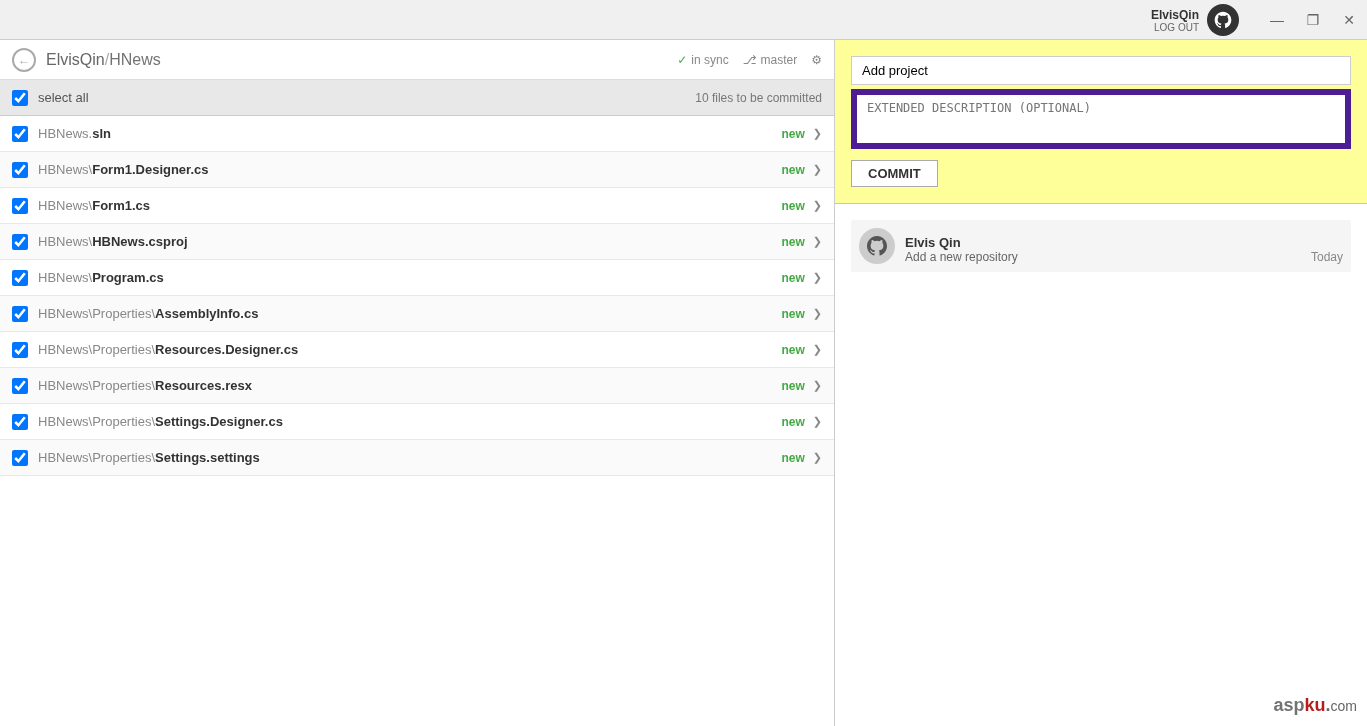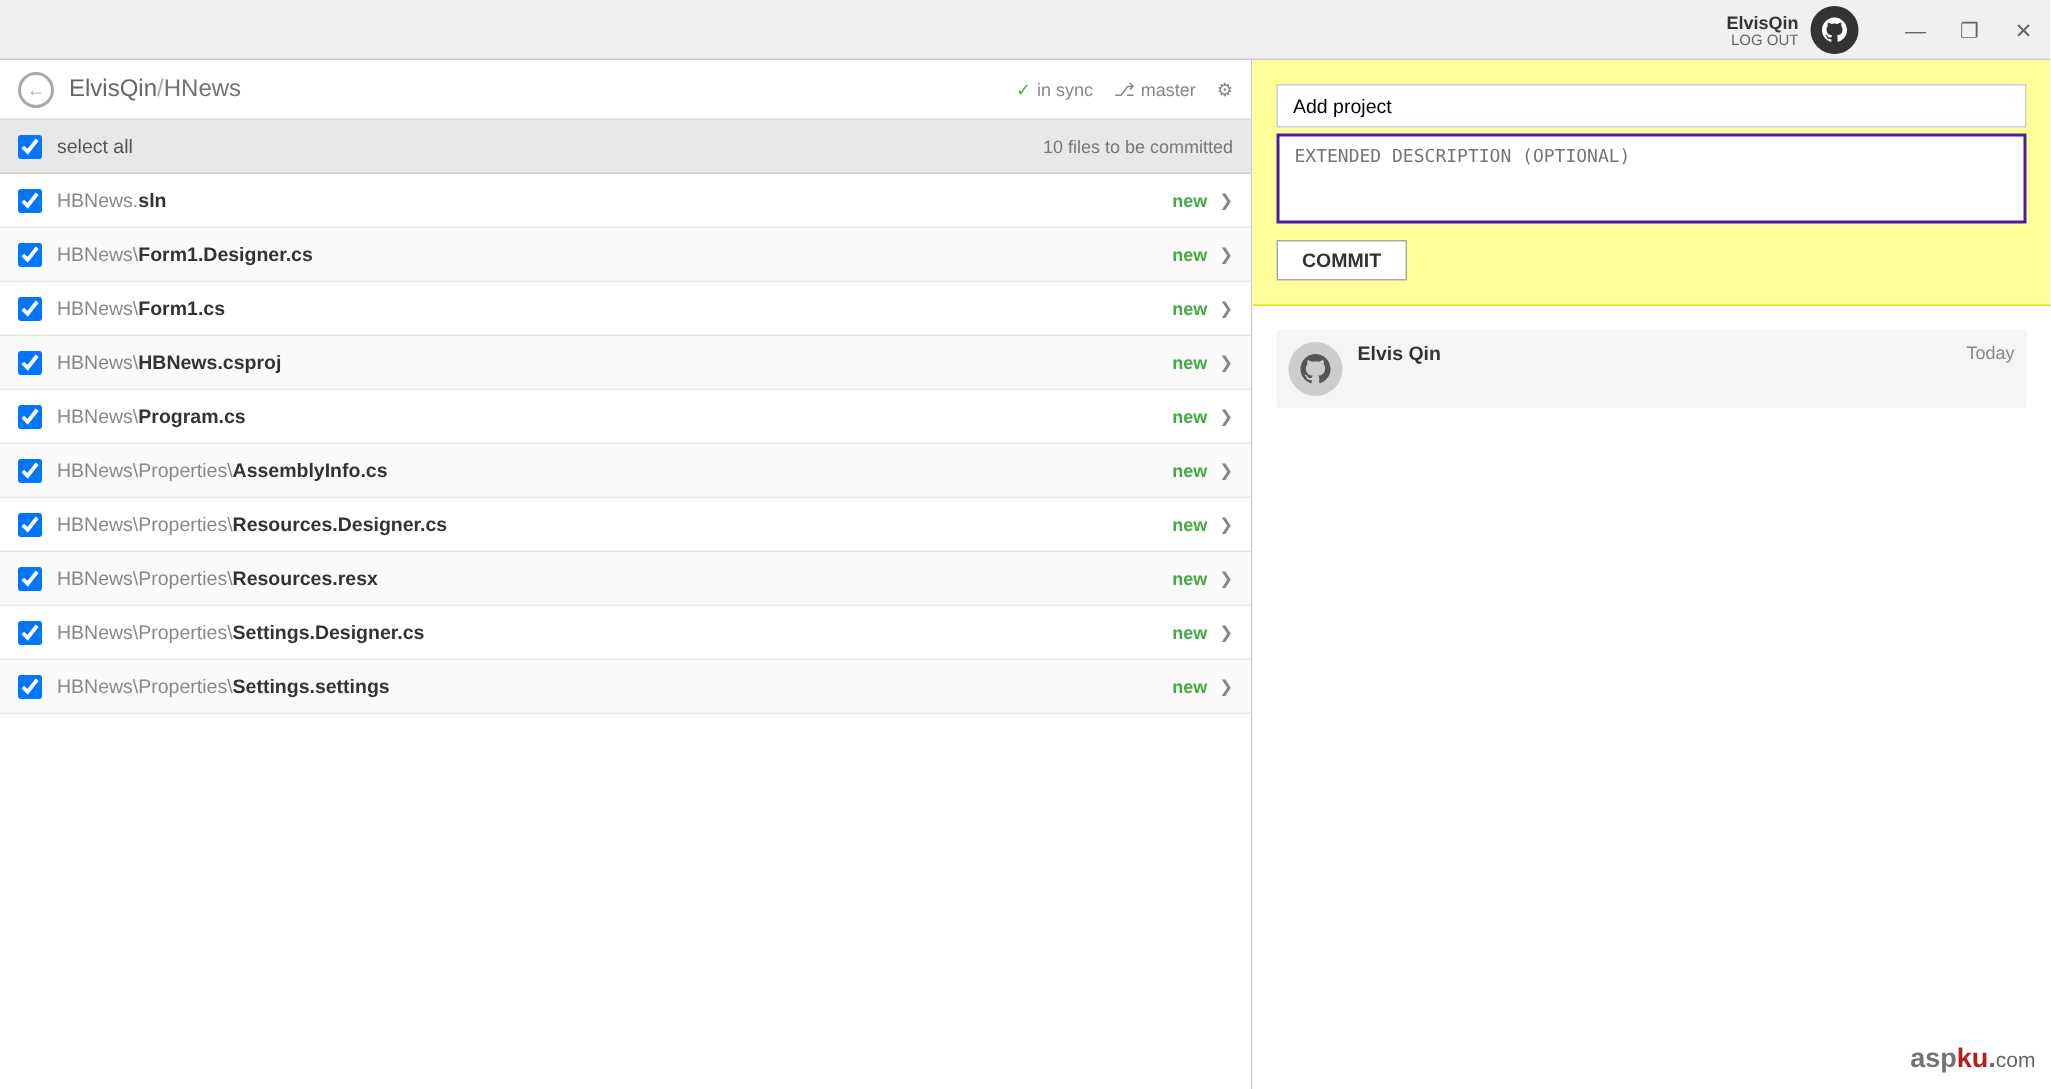--- a/index.html
+++ b/index.html
@@ -184,21 +184,21 @@
       padding: 6px 10px;
       border: 1px solid #ccc;
       font-size: 13px;
       background: #fff;
       outline: none;
       margin-bottom: 4px;
     }
     .commit-desc-input {
       width: 100%;
       padding: 6px 10px;
-      border: 2px solid #4c1d95;
+      border: 6px solid #4c1d95;
       font-size: 12px;
       background: #fff;
       outline: none;
       height: 60px;
       resize: none;
       color: #aaa;
       margin-bottom: 8px;
     }
     .commit-btn {
       background: #fff;
@@ -434,28 +434,29 @@
   <div class="right-panel">
 
     <div class="uncommitted-section">
       <input type="text" class="commit-summary-input" value="Add project" style="">
       <textarea class="commit-desc-input" placeholder="EXTENDED DESCRIPTION (OPTIONAL)" style=""></textarea>
       <button class="commit-btn">COMMIT</button>
     </div>
 
     <div class="history-section">
       <div class="history-item" id="history-items-container">
-          <div style="display: flex; align-items: flex-start; gap: 10px; width: 100%;">
+          <div style="display: flex; align-items: flex-end; gap: 10px; width: 100%;">
     <div class="history-avatar">
       <svg viewBox="0 0 24 24" width="24" height="24" fill="#555">
         <path d="M12 2C6.477 2 2 6.477 2 12c0 4.418 2.865 8.166 6.839 9.489.5.092.682-.217.682-.482 0-.237-.009-.868-.013-1.703-2.782.604-3.369-1.34-3.369-1.34-.454-1.156-1.11-1.464-1.11-1.464-.908-.62.069-.608.069-.608 1.003.07 1.531 1.03 1.531 1.03.892 1.529 2.341 1.087 2.91.832.092-.647.35-1.088.636-1.338-2.22-.253-4.555-1.11-4.555-4.943 0-1.091.39-1.984 1.029-2.683-.103-.253-.446-1.27.098-2.647 0 0 .84-.269 2.75 1.025A9.578 9.578 0 0112 6.836a9.59 9.59 0 012.504.337c1.909-1.294 2.747-1.025 2.747-1.025.546 1.377.202 2.394.1 2.647.64.699 1.028 1.592 1.028 2.683 0 3.842-2.339 4.687-4.566 4.935.359.309.678.919.678 1.852 0 1.336-.012 2.415-.012 2.743 0 .267.18.578.688.48C19.138 20.163 22 16.418 22 12c0-5.523-4.477-10-10-10z"></path>
       </svg>
     </div>
     <div class="history-info">
       <div class="history-author">Elvis Qin</div>
+      <div class="history-message">Add a new repository</div>
     </div>
     <div class="history-date">Today</div>
   </div>
         </div>
     </div>
 
   </div>
 </div>
 
 <div class="watermark">

